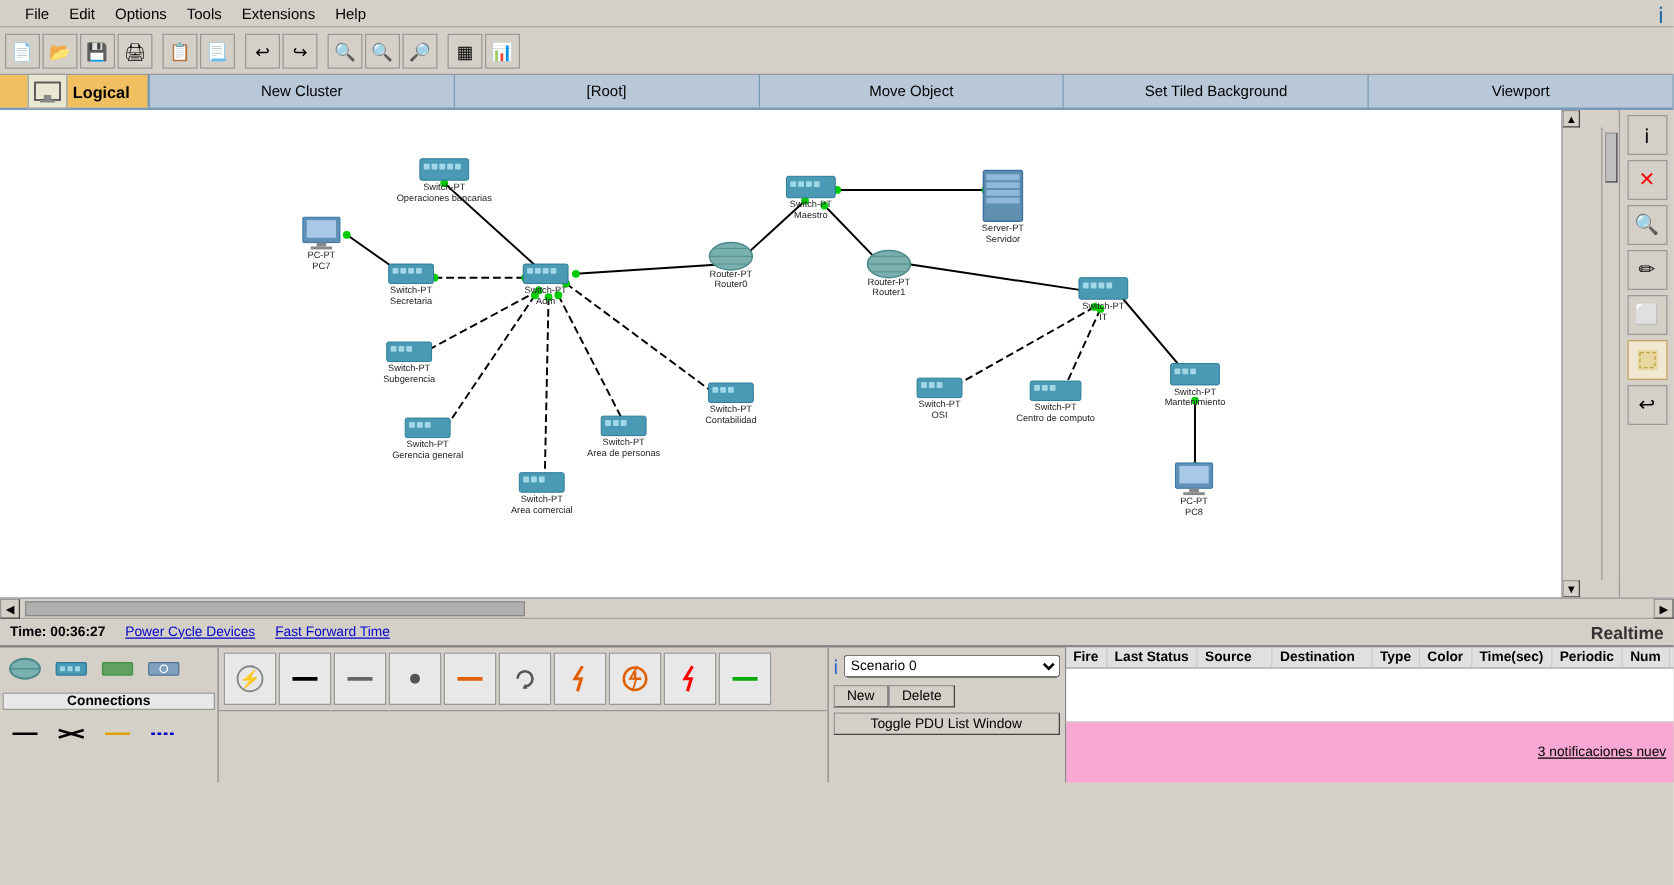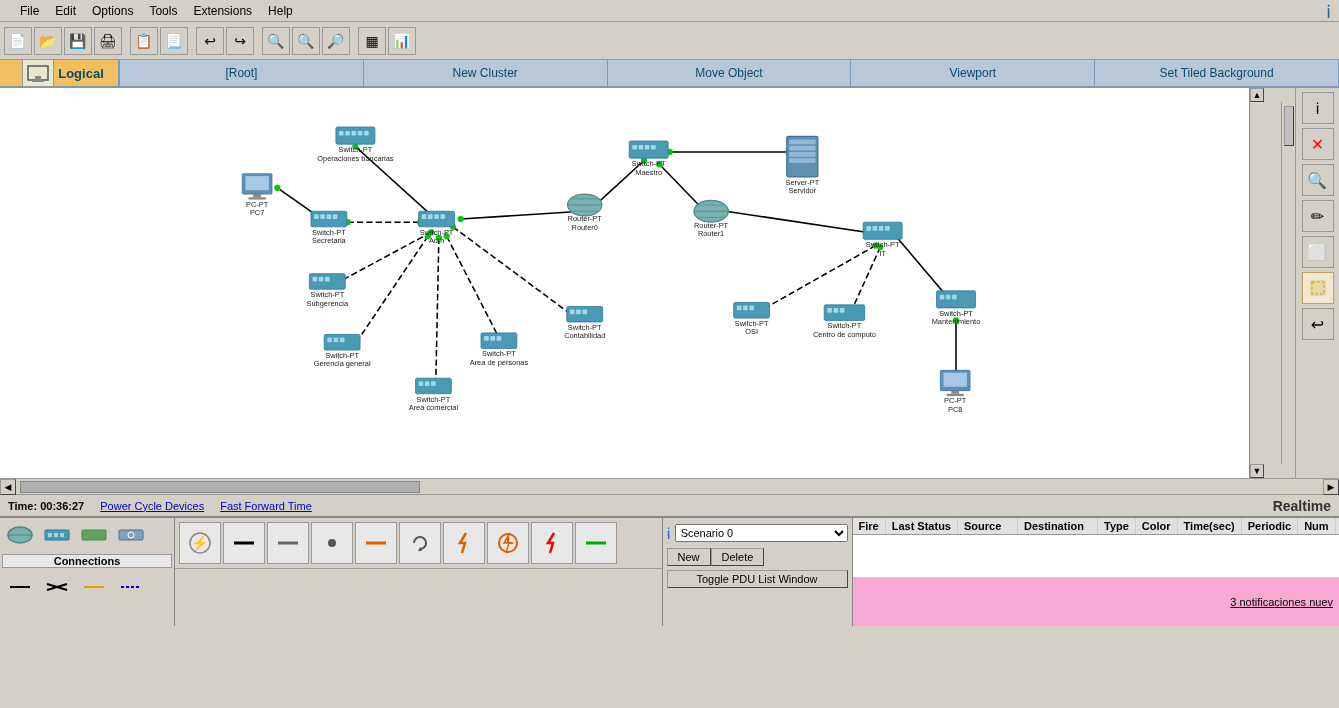--- a/index.html
+++ b/index.html
@@ -9,21 +9,21 @@
     #menubar { display: flex; align-items: center; background: #d4d0c8; height: 22px; border-bottom: 1px solid #999; padding-left: 12px; }
     .menu-item { padding: 2px 8px; cursor: pointer; font-size: 12px; }
 
     
     #toolbar { display: flex; align-items: center; background: #d4d0c8; height: 38px; border-bottom: 1px solid #999; padding: 2px 4px; gap: 2px; }
     .tb-btn { width: 28px; height: 28px; background: #d4d0c8; border: 1px solid #999; cursor: pointer; display: flex; align-items: center; justify-content: center; font-size: 14px; }
     .tb-separator { width: 4px; }
 
     
     #topnav { display: flex; background: #b8c8d8; height: 28px; border-bottom: 2px solid #7a9ab5; }
-    .topnav-item { flex: 1; display: flex; align-items: center; justify-content: center; font-size: 12px; color: #0c4a6e; border-right: 1px solid #7a9ab5; cursor: pointer; }
+    .topnav-item { flex: 1; display: flex; align-items: center; justify-content: center; font-size: 12px; color: #000000; border-right: 1px solid #7a9ab5; cursor: pointer; }
     .topnav-left { width: 120px; flex: none; background: #f0c060; border-right: 2px solid #7a9ab5; font-weight: bold; font-size: 13px; padding-left: 8px; }
 
     
     #main { display: flex; height: calc(708px - 22px - 38px - 28px - 36px - 110px); }
 
     
     #canvas-area { flex: 1; background: white; position: relative; overflow: hidden; }
     #canvas-svg { position: absolute; top: 0; left: 0; width: 100%; height: 100%; }
 
     
@@ -114,25 +114,25 @@
       <div style="width:32px;height:28px;background:#e8e8d0;border:1px solid #999;display:flex;align-items:center;justify-content:center;">
         <svg width="24" height="22" viewBox="0 0 24 22">
           <rect x="2" y="4" width="20" height="14" fill="none" stroke="#555" stroke-width="1.5"></rect>
           <rect x="9" y="14" width="6" height="4" fill="#888"></rect>
           <rect x="6" y="18" width="12" height="2" fill="#888"></rect>
         </svg>
       </div>
       <span>Logical</span>
     </div>
   </div>
+  <div class="topnav-item">New Cluster</div>
   <div class="topnav-item">[Root]</div>
-  <div class="topnav-item">New Cluster</div>
   <div class="topnav-item">Move Object</div>
+  <div class="topnav-item">Set Tiled Background</div>
   <div class="topnav-item">Viewport</div>
-  <div class="topnav-item">Set Tiled Background</div>
 </div>
 
 <div id="main" style="display:flex; height:390px;">
 
   <div id="canvas-area">
     <svg id="canvas-svg" viewBox="150 100 1100 500">
       <defs>
         <marker id="dot" markerWidth="6" markerHeight="6" refX="3" refY="3">
           <circle cx="3" cy="3" r="2.5" fill="#00cc00"></circle>
         </marker>

